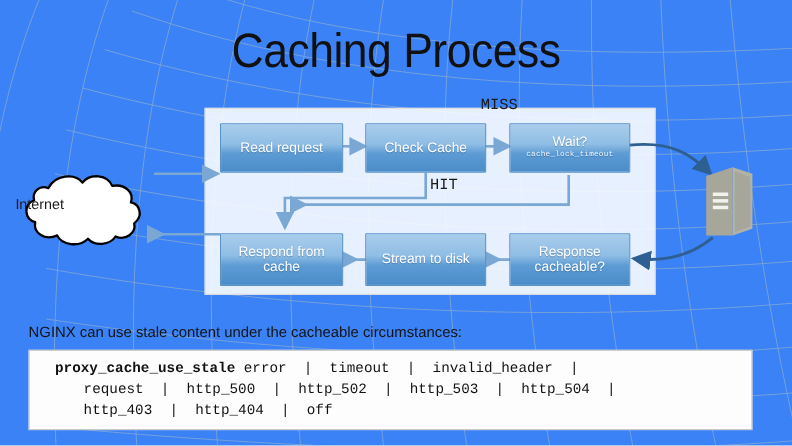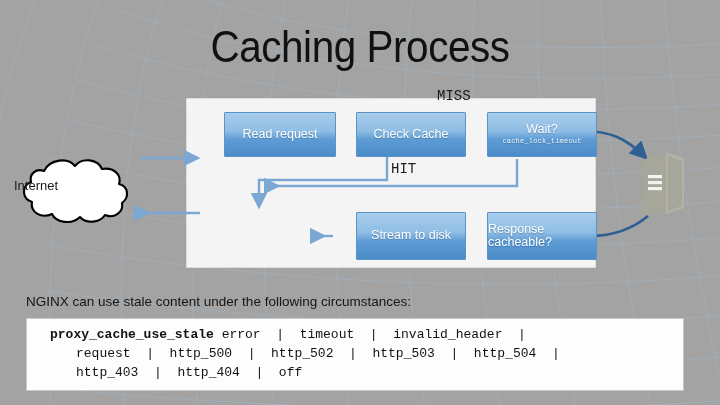--- a/index.html
+++ b/index.html
@@ -5,21 +5,21 @@
   html, body {
     margin: 0;
     padding: 0;
     background: #ffffff;
   }
   #slide {
     position: relative;
     width: 720px;
     height: 405px;
     overflow: hidden;
-    background: #a3a3a3;
+    background: #3b82f6;
     font-family: "Liberation Sans", sans-serif;
   }
   #bg-mesh {
     position: absolute;
     left: 0; top: 0;
     width: 720px; height: 405px;
     pointer-events: none;
   }
   
   #title {
@@ -53,25 +53,25 @@
   .pbox {
     position: absolute;
     box-sizing: border-box;
     border: 1px solid #5b93c9;
     background: linear-gradient(to bottom, #a9cdec 0%, #8fbde4 42%, #5d9bd4 62%, #4a8cc9 100%);
     color: #ffffff;
     display: flex;
     flex-direction: column;
     align-items: center;
     justify-content: center;
+    text-align: center;
     font-size: 12.5px;
     line-height: 13.5px;
     text-shadow: 0 1px 1px rgba(40,80,120,0.45);
     border-radius: 1px;
-    margin-left: 24px;
   }
   .pbox .sub {
     font-family: "Liberation Mono", monospace;
     font-size: 7px;
     line-height: 9px;
     letter-spacing: 0.2px;
     margin-top: 1px;
     color: #eef5fc;
     text-shadow: 0 1px 1px rgba(40,80,120,0.5);
   }
@@ -243,31 +243,34 @@
 
   <div class="pbox" style="left:332px; top:112px; width:110px; height:45px;">
     <span>Check Cache</span>
   </div>
 
   <div class="pbox" style="left:463px; top:112px; width:110px; height:45px;">
     <span>Wait?</span>
     <span class="sub">cache_lock_timeout</span>
   </div>
 
+  <div class="pbox" style="left:200px; top:212px; width:112px; height:48px;">
+    <span>Respond from cache</span>
+  </div>
 
   <div class="pbox" style="left:332px; top:212px; width:110px; height:48px;">
     <span>Stream to disk</span>
   </div>
 
   <div class="pbox" style="left:463px; top:212px; width:110px; height:48px;">
     <span>Response cacheable?</span>
   </div>
 
   <div class="flow-label" style="left:437px; top:88px;">MISS</div>
   <div class="flow-label" style="left:391px; top:161px;">HIT</div>
 
-  <div id="caption">NGINX can use stale content under the following circumstances:</div>
+  <div id="caption">NGINX can use stale content under the cacheable circumstances:</div>
 
   <div id="code-block"><span class="kw">proxy_cache_use_stale</span><span> error  |  timeout  |  invalid_header  |</span>
 <span>     request  |  http_500  |  http_502  |  http_503  |  http_504  |</span>
 <span>     http_403  |  http_404  |  off</span></div>
 
 </div>
 
 </body></html>

